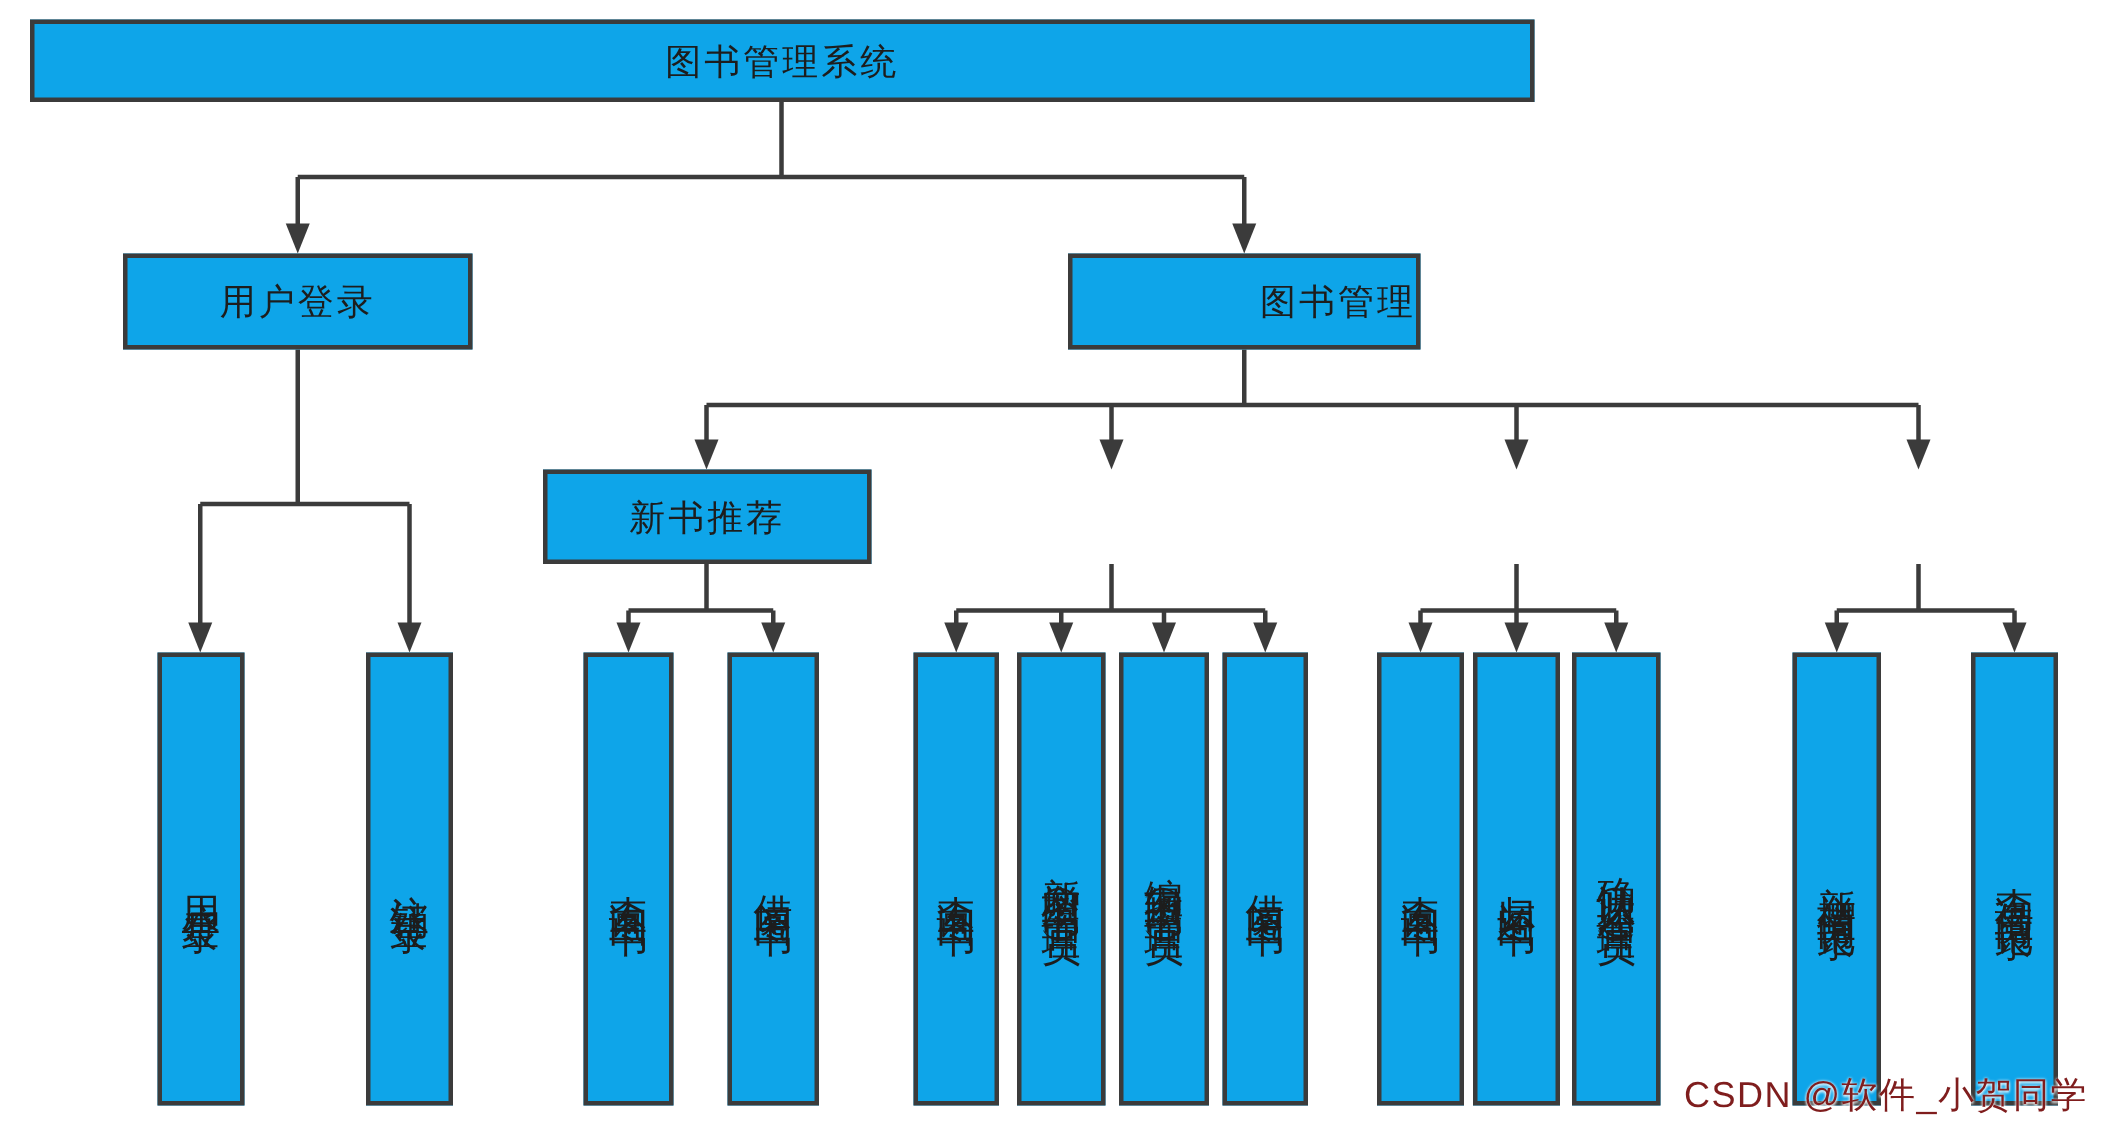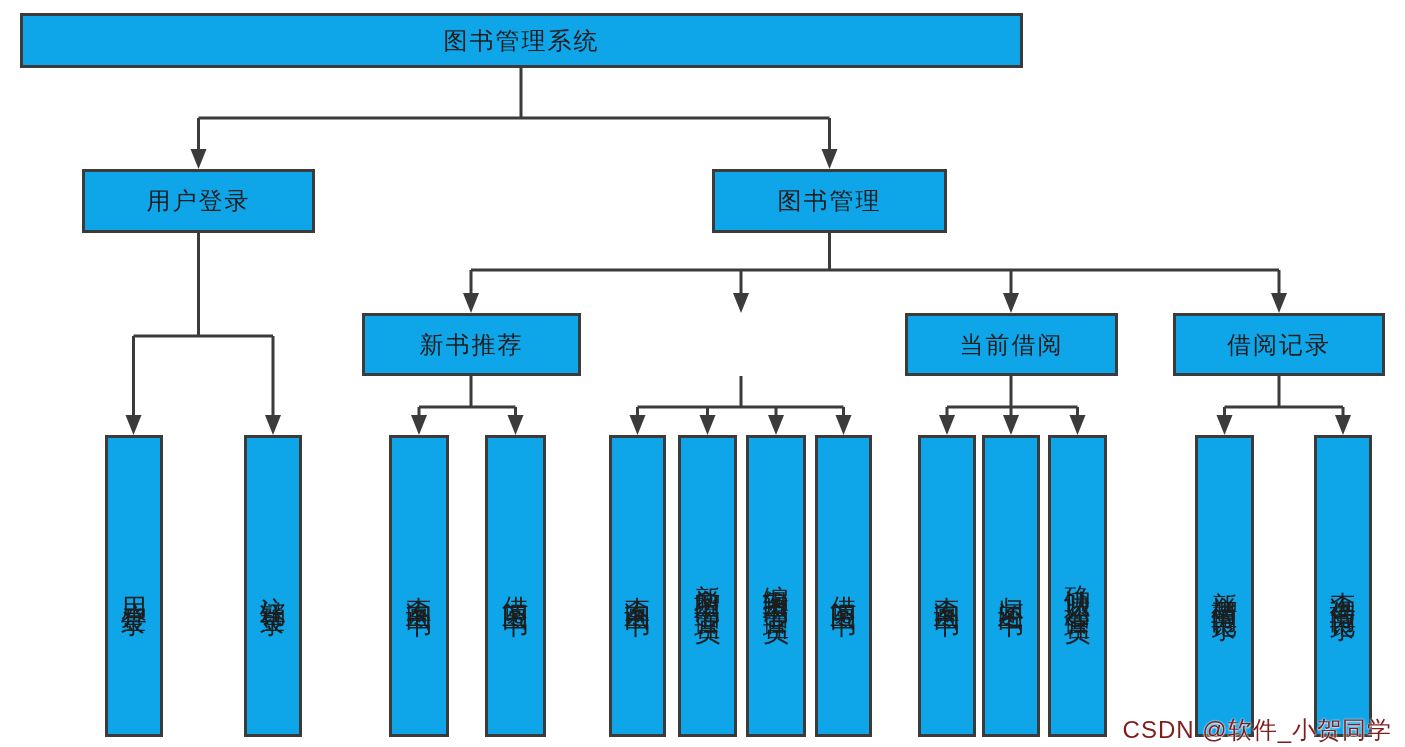--- a/index.html
+++ b/index.html
@@ -114,32 +114,26 @@
     </g>
   </svg>
 
   <div class="box hbox root-box" style="left:20px; top:13px; width:1003px; height:55px;">
     <span>图书管理系统</span>
   </div>
 
   <div class="box hbox" style="left:82px; top:169px; width:233px; height:64px;">
     <span>用户登录</span>
   </div>
-  <div class="box hbox" style="left:712px; top:169px; width:235px; height:64px;">
+  <div class="box hbox" style="left:712px; top:169px; width:235px; height:64px;justify-content:flex-end;">
     <span>图书管理</span>
   </div>
 
   <div class="box hbox" style="left:362px; top:313px; width:219px; height:63px;">
     <span>新书推荐</span>
-  </div>
-  <div class="box hbox" style="left:905px; top:313px; width:213px; height:63px;">
-    <span>当前借阅</span>
-  </div>
-  <div class="box hbox" style="left:1173px; top:313px; width:212px; height:63px;">
-    <span>借阅记录</span>
   </div>
 
   <div class="box vbox" style="left:105px; top:435px; width:58px; height:302px;">
     <span class="vtext">用户登录</span>
   </div>
   <div class="box vbox" style="left:244px; top:435px; width:58px; height:302px;">
     <span class="vtext">注销登录</span>
   </div>
 
   <div class="box vbox" style="left:389px; top:435px; width:60px; height:302px;">

